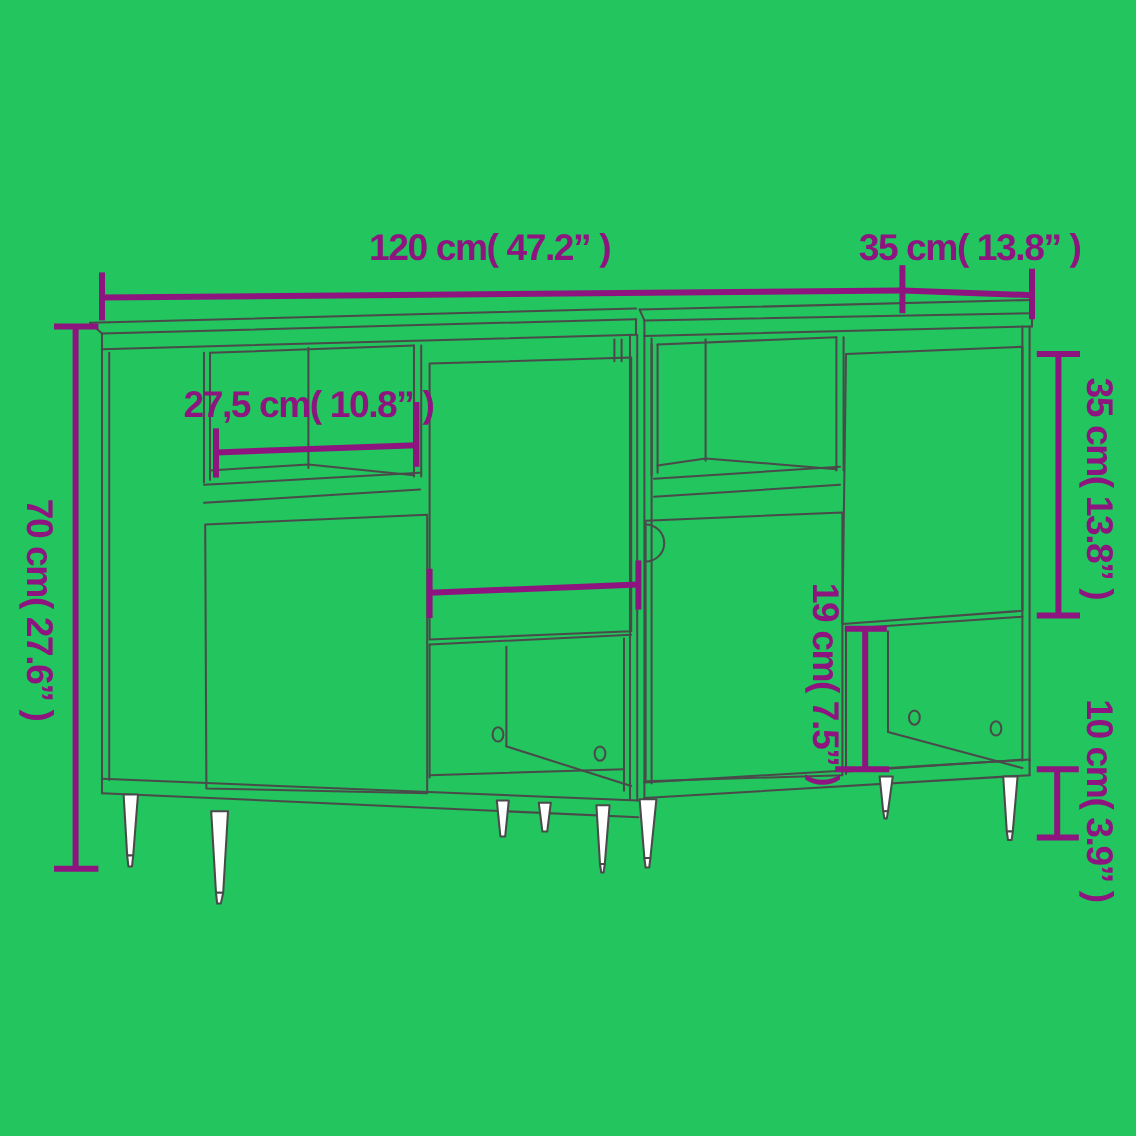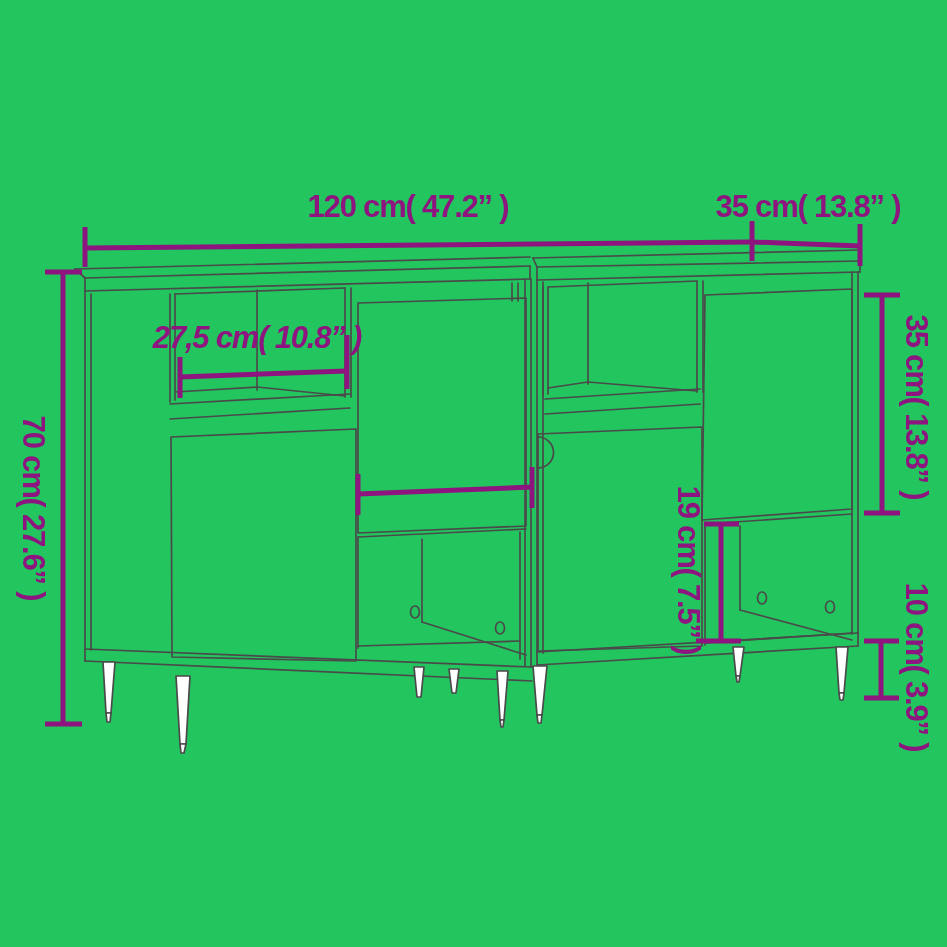--- a/index.html
+++ b/index.html
@@ -20,21 +20,21 @@
     font-size:31px;
     font-weight:bold;
     letter-spacing:-1.2px;
     white-space:pre;
     transform:translate(-50%,-50%);
     line-height:1;
   }
   .dim-label.v{transform:translate(-50%,-50%) rotate(90deg);}
   .lbl-overall-width{left:408px;top:206px;}
   .lbl-depth-top{left:808px;top:206px;}
-  .lbl-shelf-width{left:257px;top:337px;font-style:italic;}
+  .lbl-shelf-width{left:257px;top:337px;}
   .lbl-door-width{left:445px;top:449px;}
   .lbl-overall-height{left:33px;top:508px;}
   .lbl-upper-door-height{left:916px;top:407px;}
   .lbl-lower-compartment-height{left:688px;top:570px;}
   .lbl-leg-height{left:916px;top:667px;}
 </style>
 </head>
 <body>
 
 <div class="canvas">

